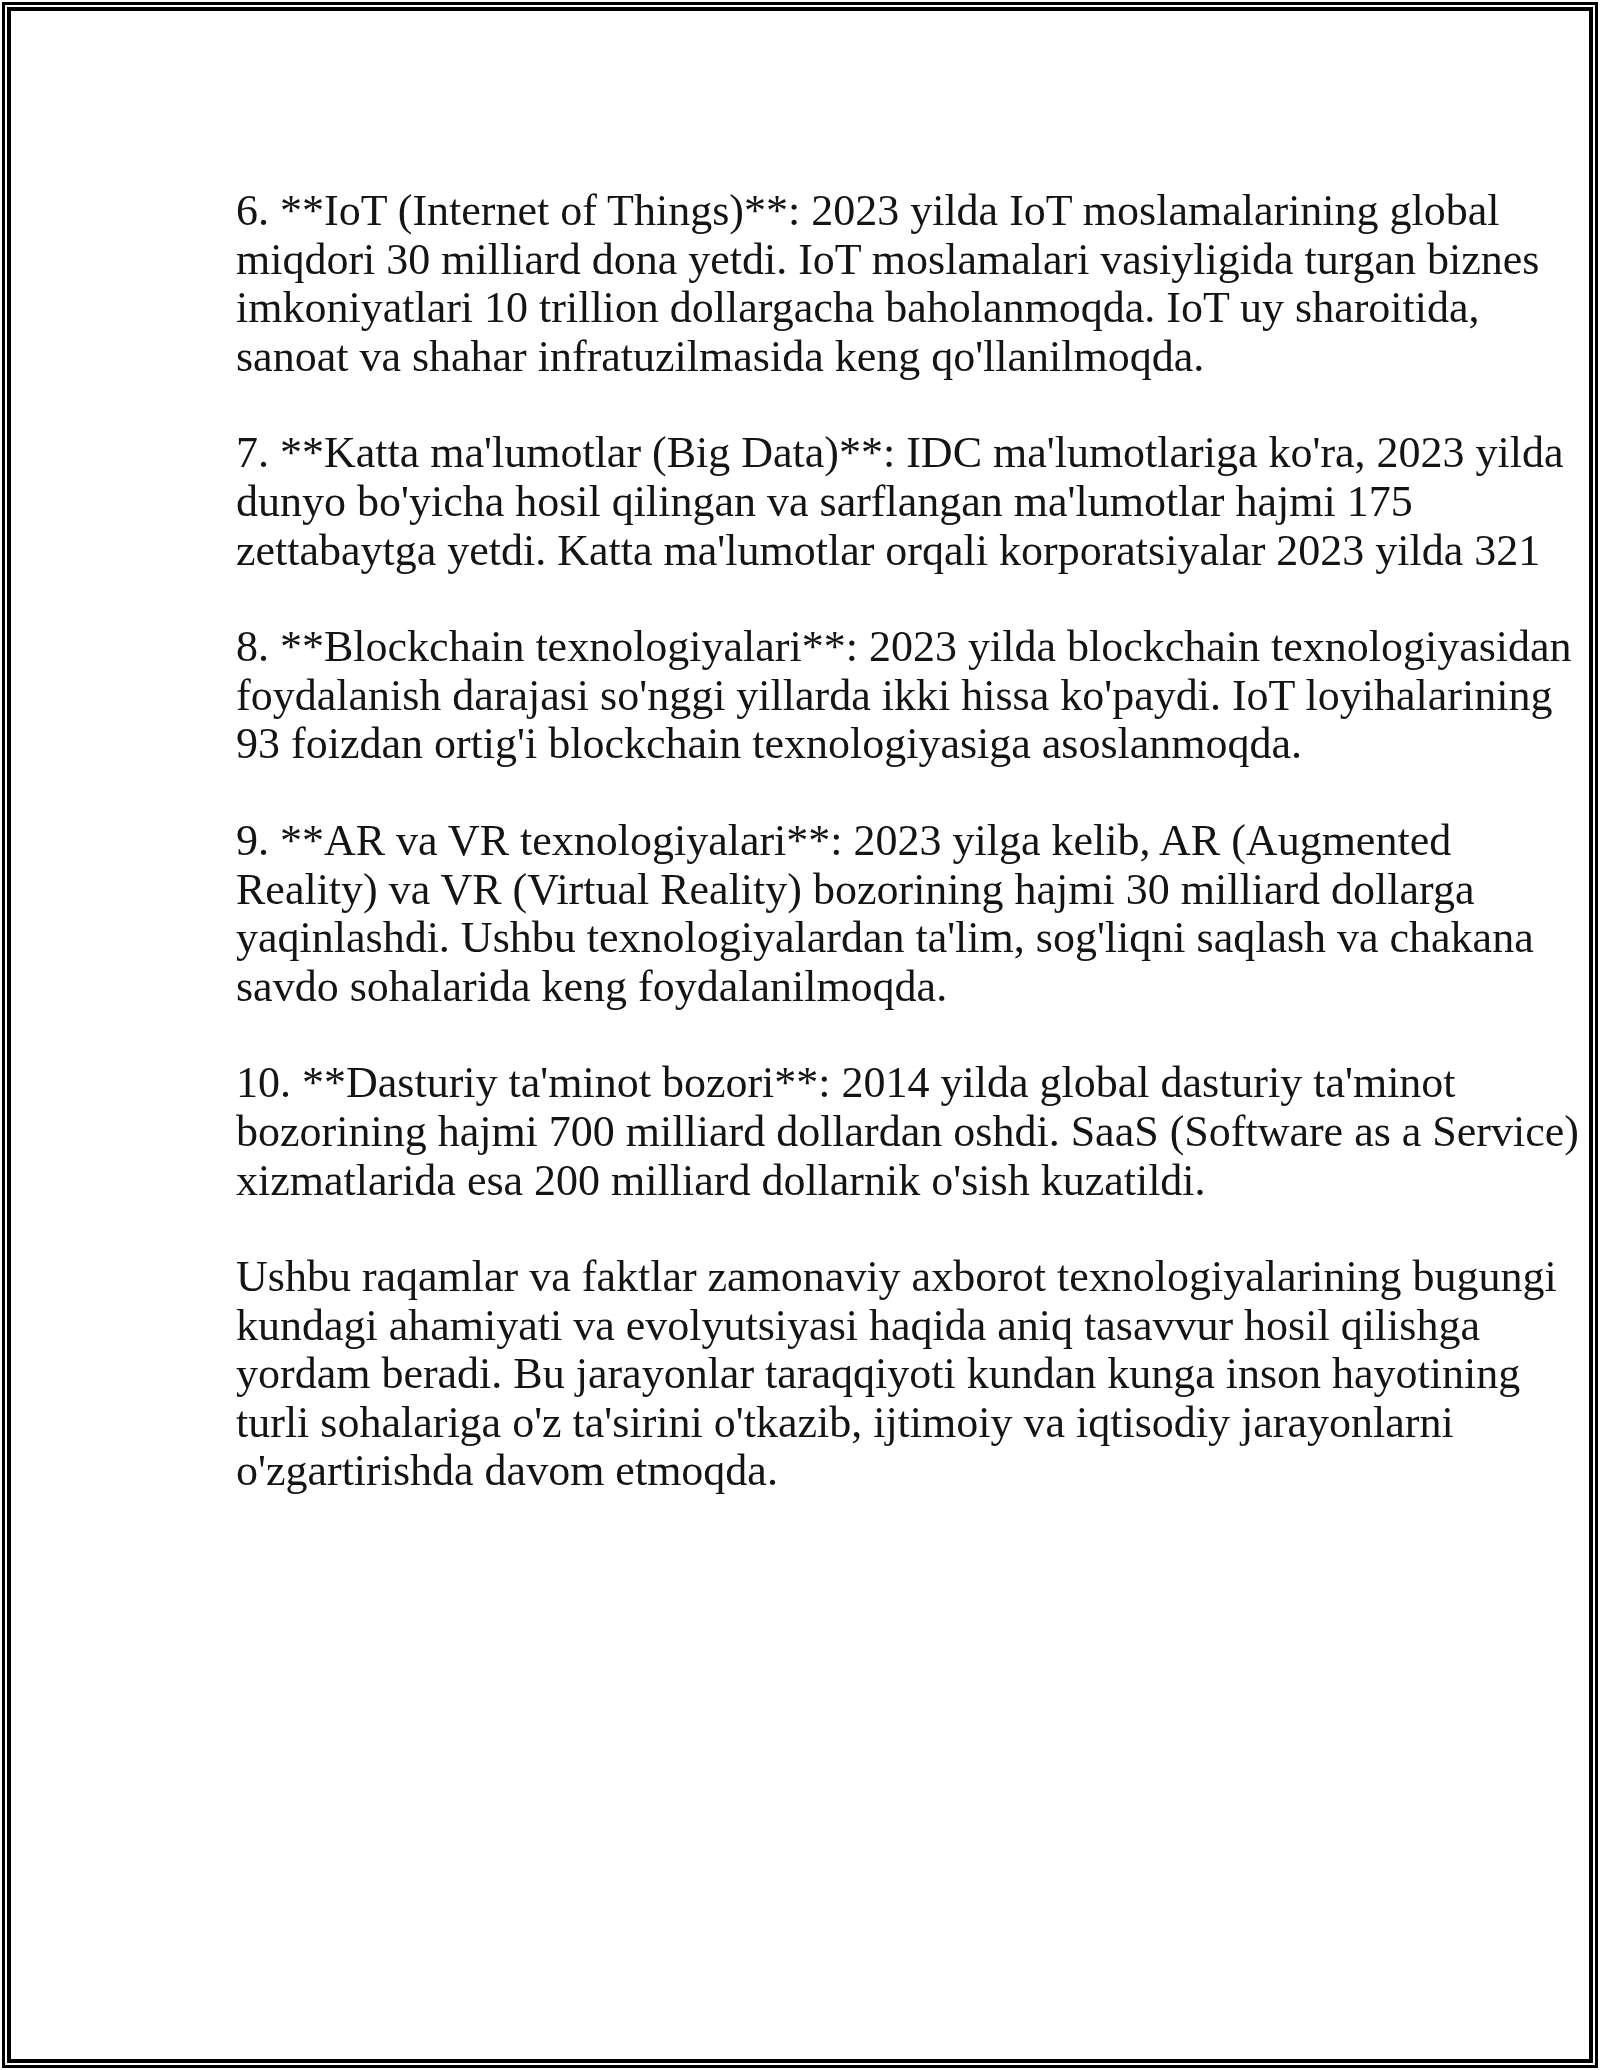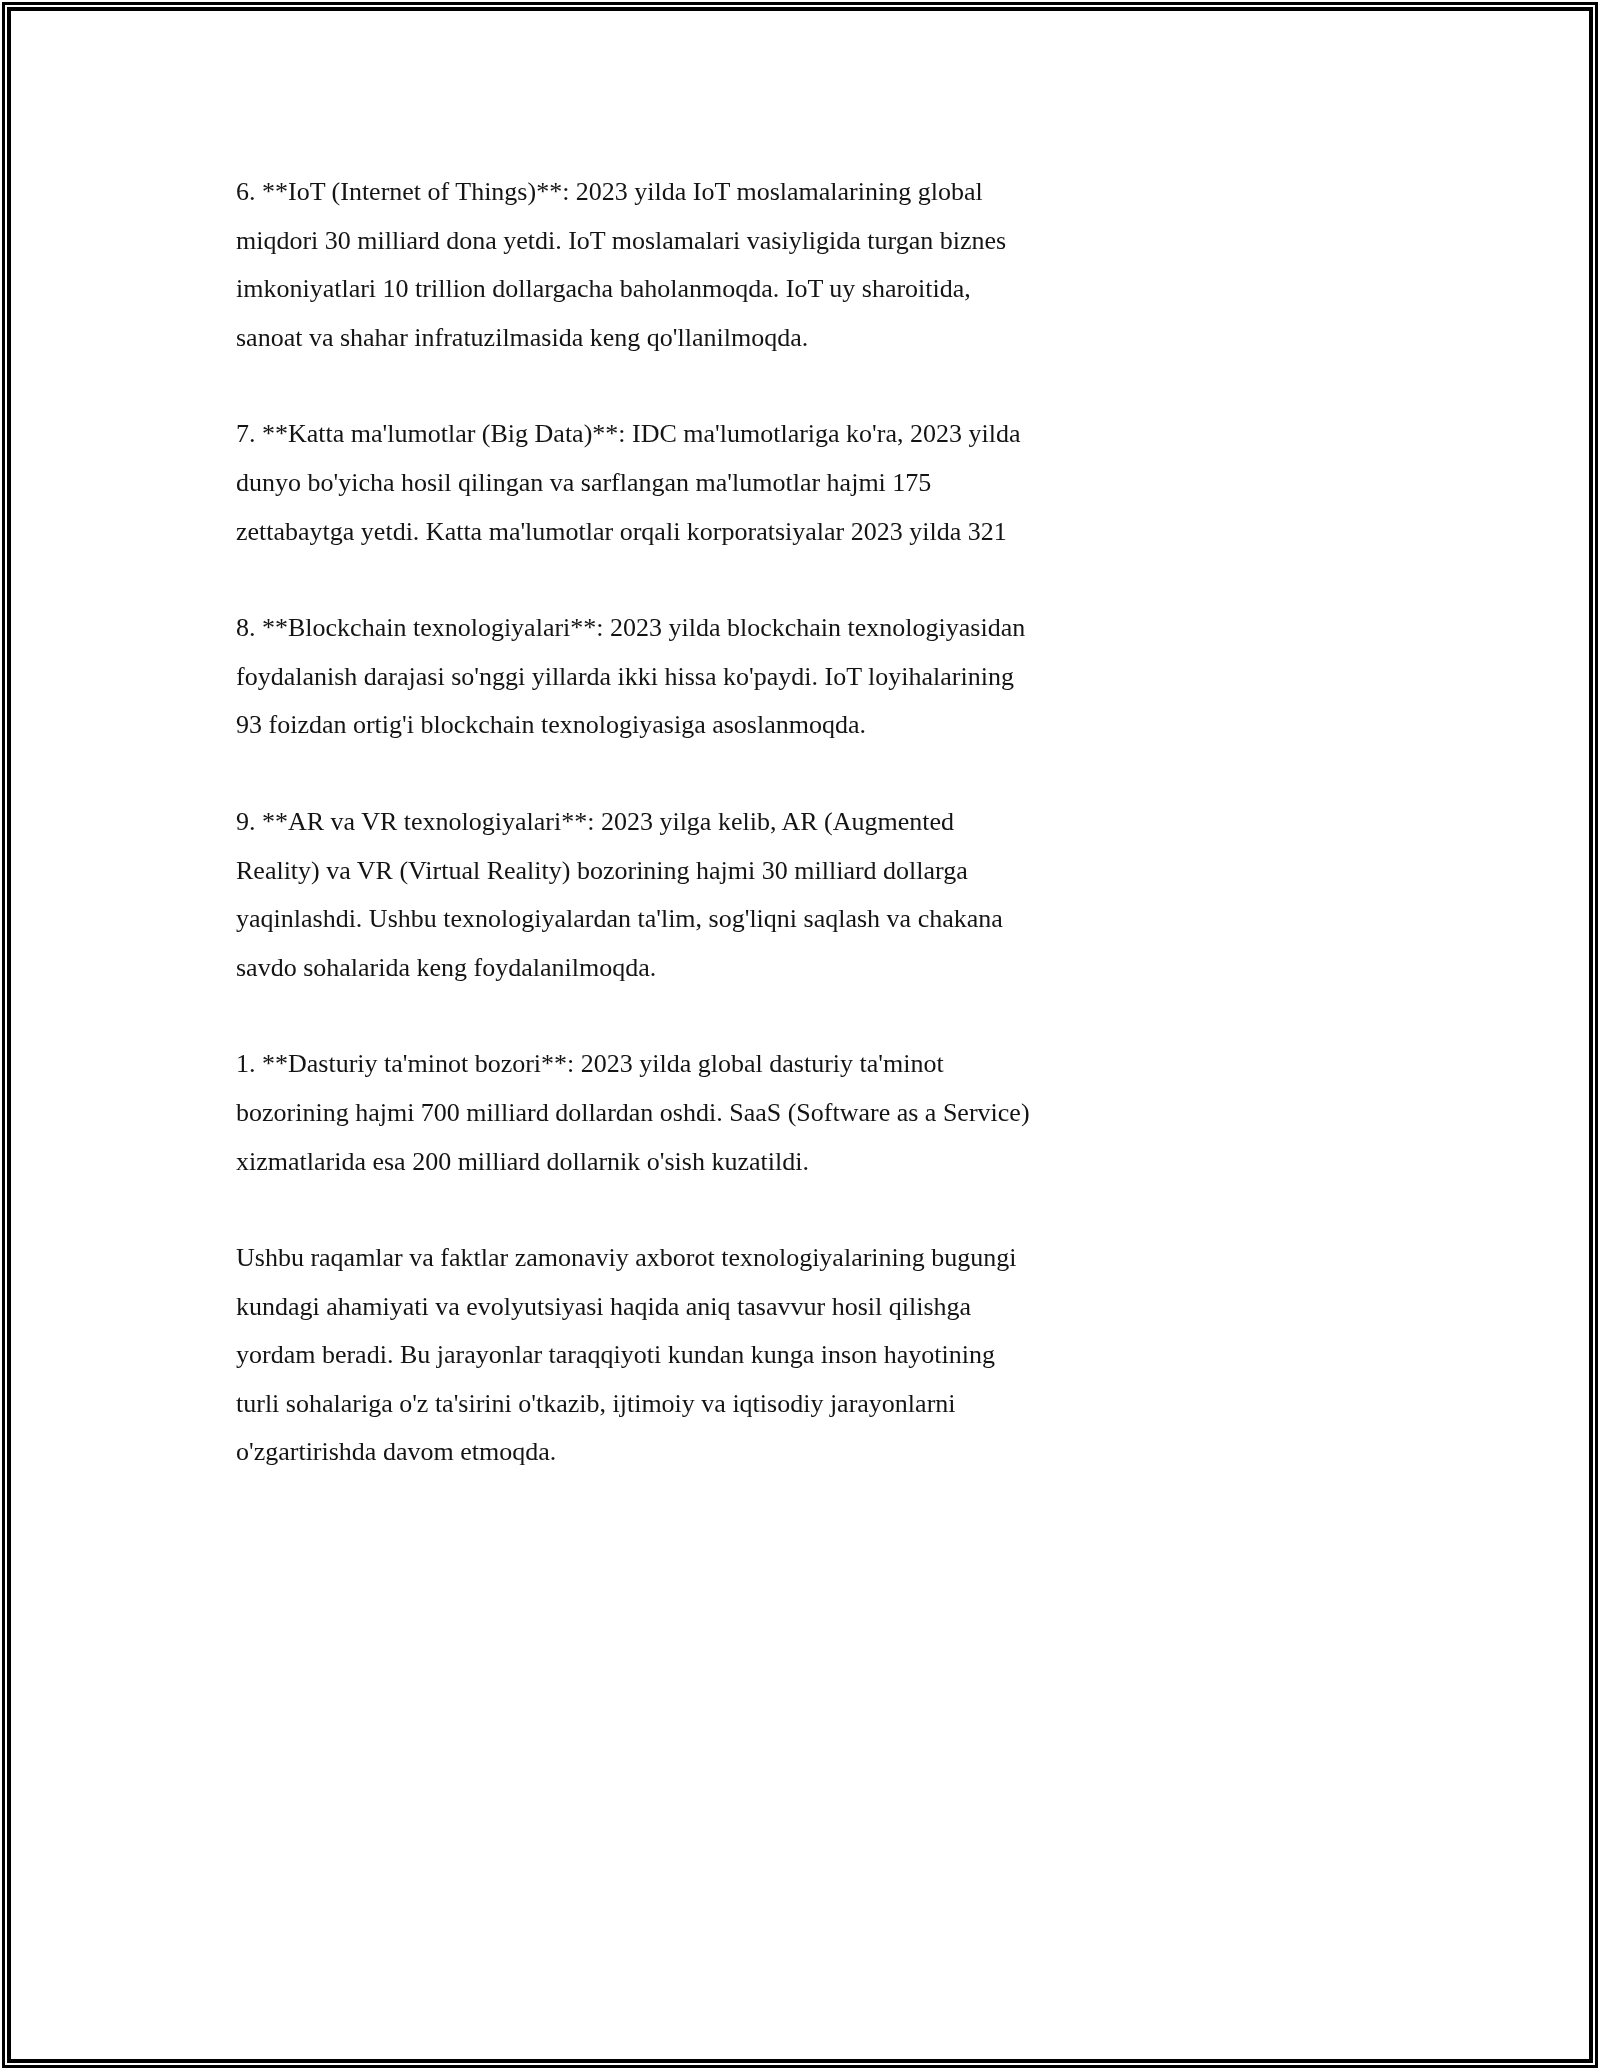--- a/index.html
+++ b/index.html
@@ -23,24 +23,24 @@
   }
   .frame-inner {
     position: absolute;
     top: 7px; left: 7px; right: 7px; bottom: 7px;
     border: 4px solid var(--border-color, #000000);
     pointer-events: none;
   }
   .content {
     position: absolute;
     left: 236px;
-    top: 168px;
+    top: 187px;
     width: 1190px;
     color: var(--text-color, #141414);
-    font-size: 26px;
+    font-size: 44px;
     line-height: 48.6px;
     letter-spacing: 0;
   }
   .para {
     margin: 0 0 48px 0;
     padding: 0;
   }
   .line {
     display: block;
     white-space: pre;
@@ -75,21 +75,21 @@
     </p>
 
     <p class="para">
       <span class="line">9. **AR va VR texnologiyalari**: 2023 yilga kelib, AR (Augmented</span>
       <span class="line">Reality) va VR (Virtual Reality) bozorining hajmi 30 milliard dollarga</span>
       <span class="line">yaqinlashdi. Ushbu texnologiyalardan ta'lim, sog'liqni saqlash va chakana</span>
       <span class="line">savdo sohalarida keng foydalanilmoqda.</span>
     </p>
 
     <p class="para">
-      <span class="line">1. **Dasturiy ta'minot bozori**: 2023 yilda global dasturiy ta'minot</span>
+      <span class="line">10. **Dasturiy ta'minot bozori**: 2014 yilda global dasturiy ta'minot</span>
       <span class="line">bozorining hajmi 700 milliard dollardan oshdi. SaaS (Software as a Service)</span>
       <span class="line">xizmatlarida esa 200 milliard dollarnik o'sish kuzatildi.</span>
     </p>
 
     <p class="para">
       <span class="line">Ushbu raqamlar va faktlar zamonaviy axborot texnologiyalarining bugungi</span>
       <span class="line">kundagi ahamiyati va evolyutsiyasi haqida aniq tasavvur hosil qilishga</span>
       <span class="line">yordam beradi. Bu jarayonlar taraqqiyoti kundan kunga inson hayotining</span>
       <span class="line">turli sohalariga o'z ta'sirini o'tkazib, ijtimoiy va iqtisodiy jarayonlarni</span>
       <span class="line">o'zgartirishda davom etmoqda.</span>

